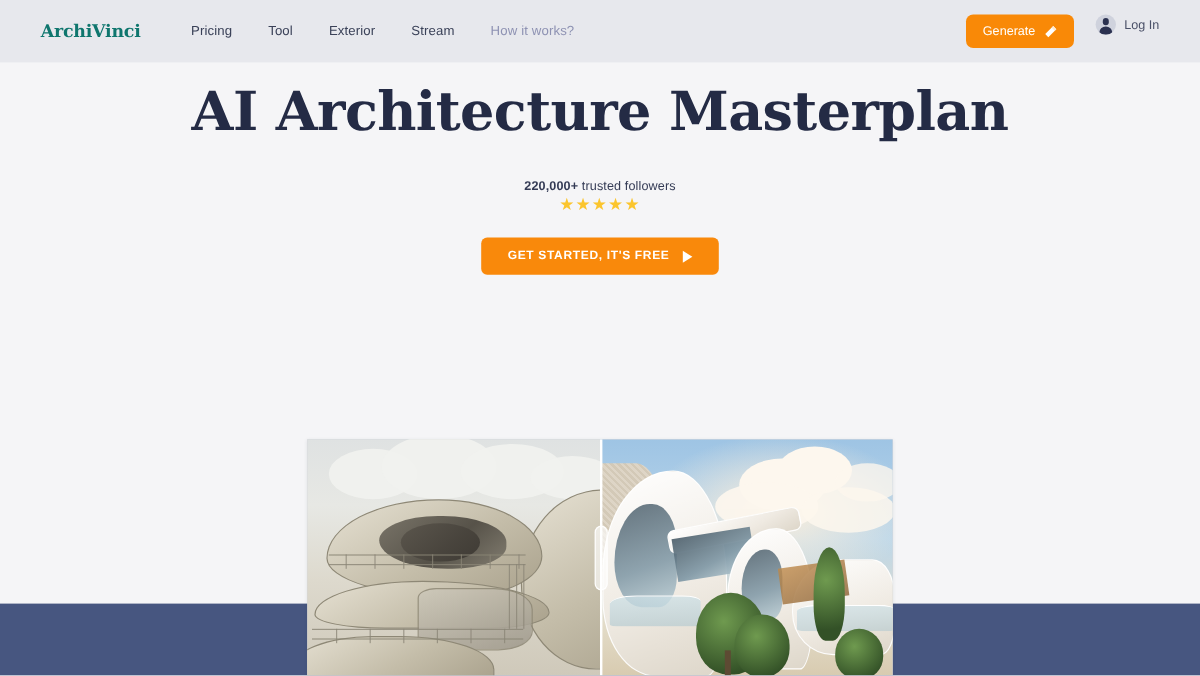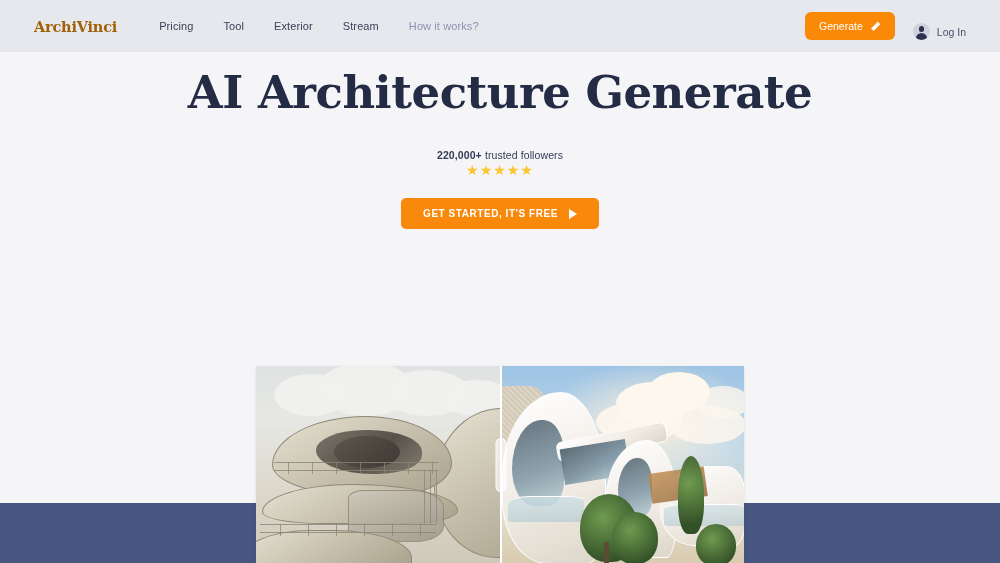--- a/index.html
+++ b/index.html
@@ -28,21 +28,21 @@
     padding: 0 34px;
     position: relative;
     z-index: 30;
   }
 
   .brand {
     font-family: "DejaVu Serif", "Liberation Serif", serif;
     font-weight: bold;
     font-size: 14.5px;
     letter-spacing: -0.2px;
-    color: #a16207;
+    color: #0f766e;
     margin-right: 42px;
     white-space: nowrap;
   }
 
   .nav {
     display: flex;
     align-items: center;
     gap: 30px;
   }
 
@@ -51,21 +51,21 @@
     color: #3a4158;
     text-decoration: none;
     white-space: nowrap;
     letter-spacing: 0.1px;
   }
   .nav-link.muted { color: #8e92b3; }
 
   .header-right {
     margin-left: auto;
     display: flex;
-    align-items: flex-end;
+    align-items: flex-start;
     gap: 18px;
   }
 
   .generate-btn {
     background: #f98907;
     color: #ffffff;
     border: none;
     border-radius: 6px;
     height: 28px;
     padding: 0 14px;
@@ -329,21 +329,21 @@
         <span class="body"></span>
       </span>
       <span class="login-label">Log In</span>
     </div>
 
   </div>
 </header>
 
 <main class="hero">
 
-  <h1 class="hero-title">AI Architecture Generate</h1>
+  <h1 class="hero-title">AI Architecture Masterplan</h1>
 
 
   <div class="social">
     <div class="social-line">
       <span class="count">220,000+</span>
       <span>trusted followers</span>
     </div>
     <div class="stars">★★★★★</div>
   </div>
 

